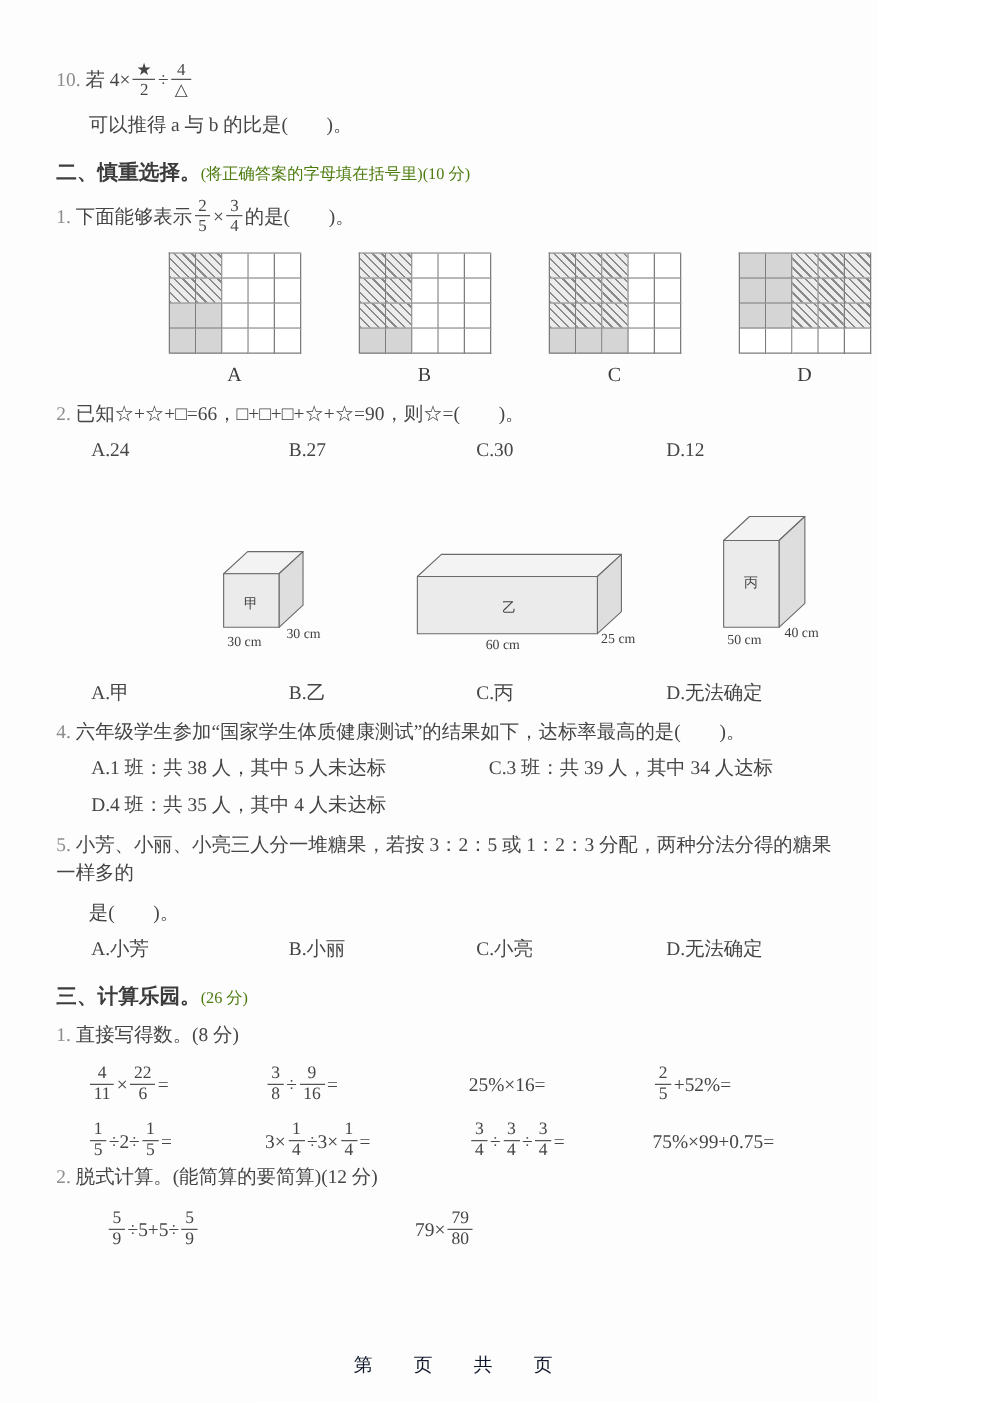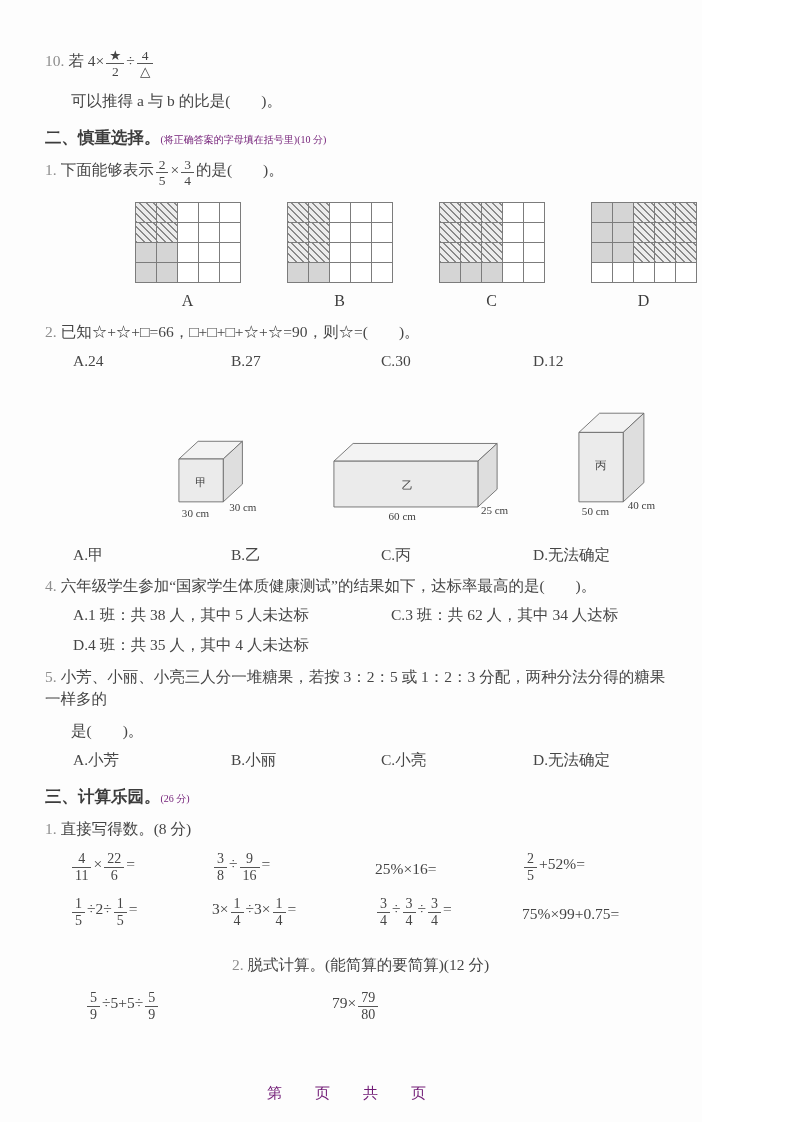--- a/index.html
+++ b/index.html
@@ -9,28 +9,28 @@
     font-family:"Liberation Serif","DejaVu Serif",serif;
     font-size:15.5px;line-height:1.45;
   }
   .content{padding:50px 26px 0 45px;}
 
   
   .frac{display:inline-flex;flex-direction:column;text-align:center;
         vertical-align:middle;line-height:1.12;font-size:13.5px;margin:0 2px;position:relative;top:-2px;}
   .fnum{border-bottom:1px solid #555;padding:0 3px;display:block;}
   .fden{padding:0 3px;display:block;}
-  .formula{display:inline-flex;align-items:flex-start;white-space:nowrap;}
+  .formula{display:inline-flex;align-items:center;white-space:nowrap;}
 
   .qnum{color:#8d8d8d;margin-right:4px;}
   .qline{margin-top:9px;}
   .indent{padding-left:26px;}
 
   .sec-title{font-weight:bold;font-size:16.5px;color:#3c3c3c;margin-top:13px;}
-  .sec-sub{font-weight:normal;color:#701a75;font-size:10px;}
+  .sec-sub{font-weight:normal;color:#4d7c0f;font-size:13px;}
 
   
   .opts4{display:grid;grid-template-columns:158px 150px 152px auto;padding-left:28px;margin-top:7px;}
   .opts2{display:grid;grid-template-columns:318px auto;row-gap:8px;padding-left:28px;margin-top:6px;}
 
   
   .gridrow{display:flex;gap:46px;padding-left:90px;margin-top:12px;}
   .gwrap{text-align:center;}
   .sgrid{display:grid;grid-template-columns:repeat(5,21px);grid-auto-rows:20px;
          border-left:1px solid #7c7c7c;border-top:1px solid #7c7c7c;width:max-content;}
@@ -43,22 +43,22 @@
   .boxrow{display:flex;align-items:flex-end;gap:58px;padding-left:128px;margin:8px 0 0;}
   .boxrow svg{display:block;}
   .boxrow text{font-family:"Liberation Serif","DejaVu Serif",serif;fill:#3f3f3f;font-size:15px;}
   .boxrow polygon{stroke:#6a6a6a;stroke-width:1.2;stroke-linejoin:round;}
 
   
   .calcrow4{display:grid;grid-template-columns:142px 163px 147px auto;padding-left:25px;margin-top:13px;align-items:center;}
   .calcrow3{display:grid;grid-template-columns:247px 158px auto;padding-left:40px;margin-top:16px;align-items:center;}
   .calcrow3 .frac,.calcrow4 .frac{font-size:14px;}
 
-  .footer{position:absolute;left:0;bottom:17px;width:100%;text-align:center;
-          font-size:15px;color:#701a75;letter-spacing:9px;}
+  .footer{position:absolute;left:16px;bottom:17px;width:100%;text-align:center;
+          font-size:15px;color:#0f172a;letter-spacing:9px;}
 </style>
 </head>
 <body>
 
 <div class="page">
   <div class="content">
 
     <div>
       <div>
         <span class="qnum">10.</span><span class="formula">
@@ -243,21 +243,21 @@
       <span>B.乙</span>
       <span>C.丙</span>
       <span>D.无法确定</span>
     </div>
 
     <div class="qline">
       <span class="qnum">4.</span><span>六年级学生参加“国家学生体质健康测试”的结果如下，达标率最高的是(　　)。</span>
     </div>
     <div class="opts2">
       <span>A.1 班：共 38 人，其中 5 人未达标</span>
-      <span>C.3 班：共 62 人，其中 34 人达标</span>
+      <span>C.3 班：共 39 人，其中 34 人达标</span>
       <span>D.4 班：共 35 人，其中 4 人未达标</span>
     </div>
 
     <div class="qline">
       <span class="qnum">5.</span><span>小芳、小丽、小亮三人分一堆糖果，若按 3：2：5 或 1：2：3 分配，两种分法分得的糖果一样多的</span>
     </div>
     <div class="qline indent">是(　　)。</div>
     <div class="opts4">
       <span>A.小芳</span>
       <span>B.小丽</span>
@@ -349,21 +349,21 @@
             <span class="fnum">3</span>
             <span class="fden">4</span>
           </span>
           <span>=</span>
         </span>
       <span class="formula">
           <span>75%×99+0.75=</span>
         </span>
     </div>
 
-    <div class="qline" style="margin-top:23px;text-align:center;">
+    <div class="qline" style="margin-top:0;">
       <span class="qnum">2.</span><span>脱式计算。(能简算的要简算)(12 分)</span>
     </div>
     <div class="calcrow3">
       <span class="formula">
           <span class="frac">
             <span class="fnum">5</span>
             <span class="fden">9</span>
           </span>
           <span>÷5+5÷</span>
           <span class="frac">

